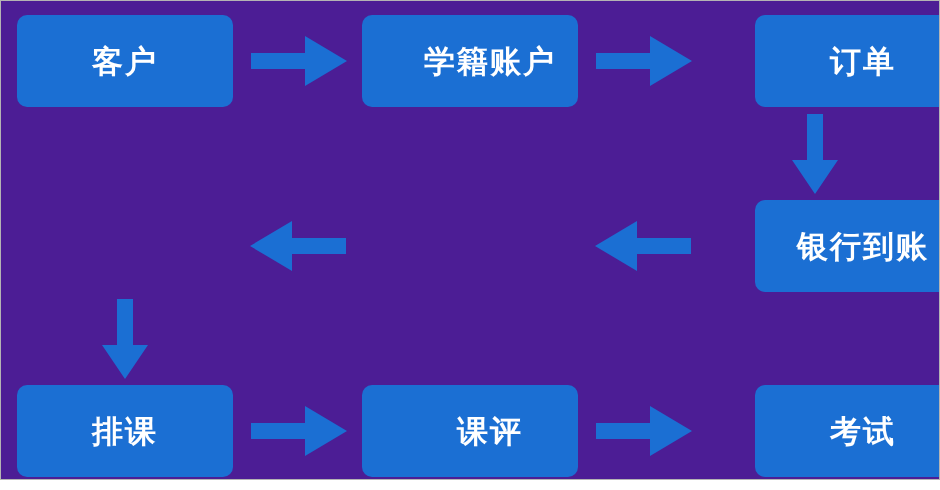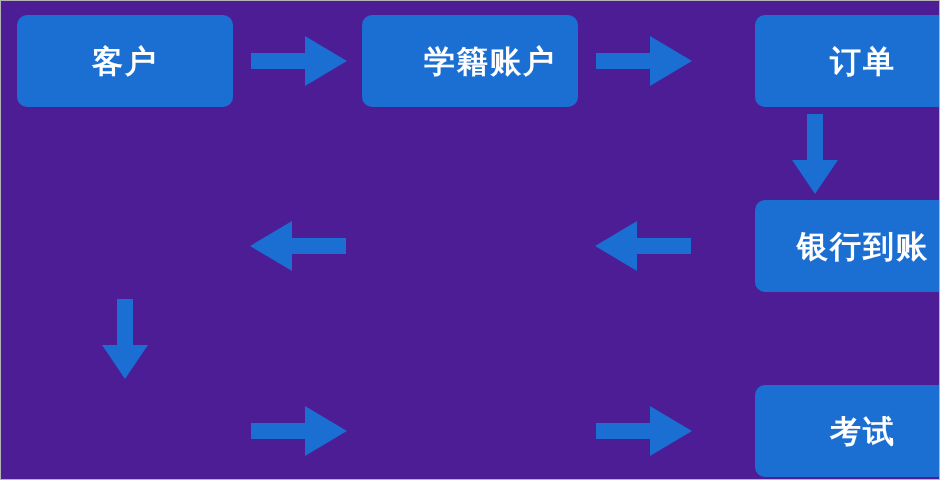--- a/index.html
+++ b/index.html
@@ -65,21 +65,27 @@
   <div class="node c3 r1">
     <span>订单</span>
   </div>
 
 
 
   <div class="node c3 r2">
     <span>银行到账</span>
   </div>
 
+  <div class="node c1 r3">
+    <span>排课</span>
+  </div>
 
+  <div class="node c2 r3">
+    <span>课评</span>
+  </div>
 
   <div class="node c3 r3">
     <span>考试</span>
   </div>
 
   <div class="arrow" style="left:250px; top:35px;">
     <svg width="96" height="50" viewBox="0 0 96 50" aria-hidden="true">
       <path d="M0,17 L54,17 L54,0 L96,25 L54,50 L54,33 L0,33 Z" fill="#1b6fd3"></path>
     </svg>
   </div>

